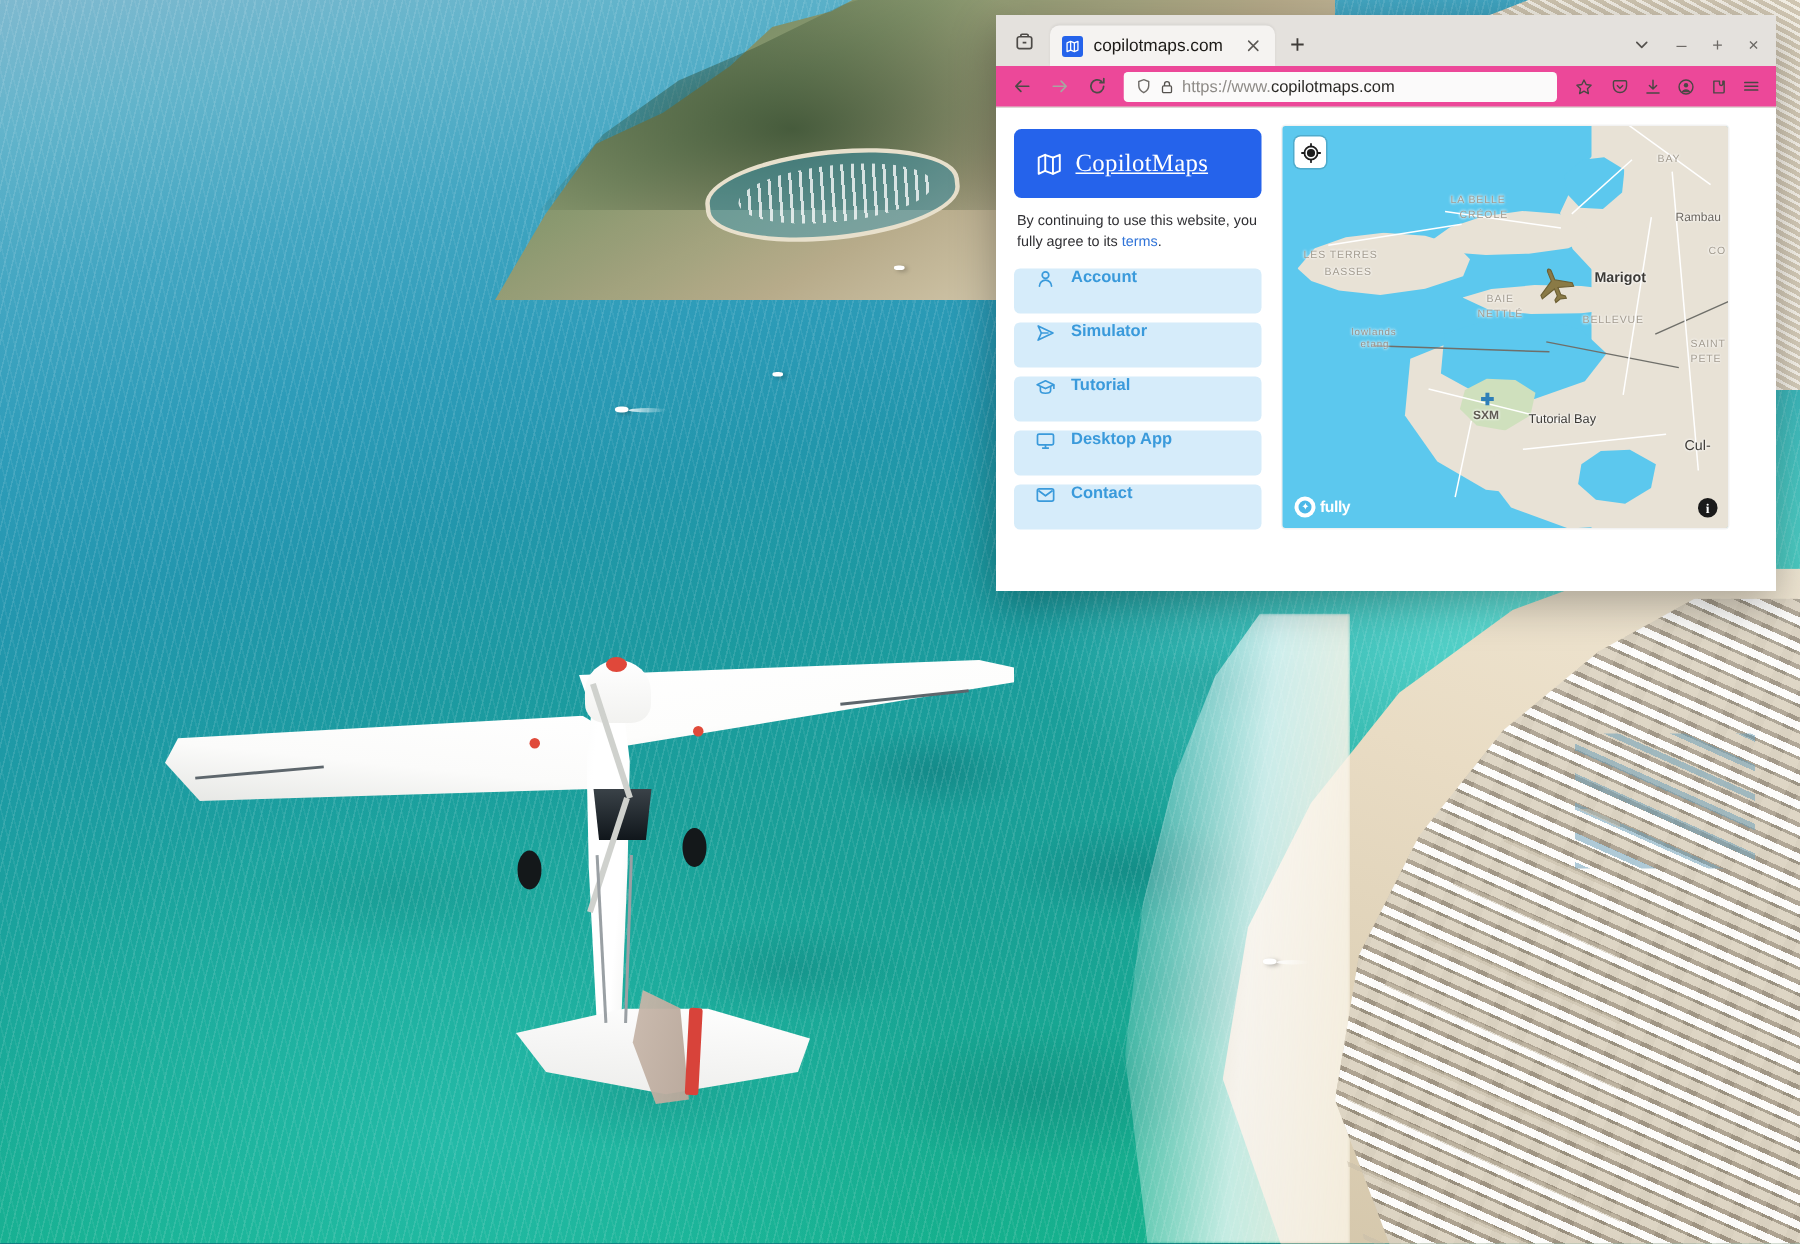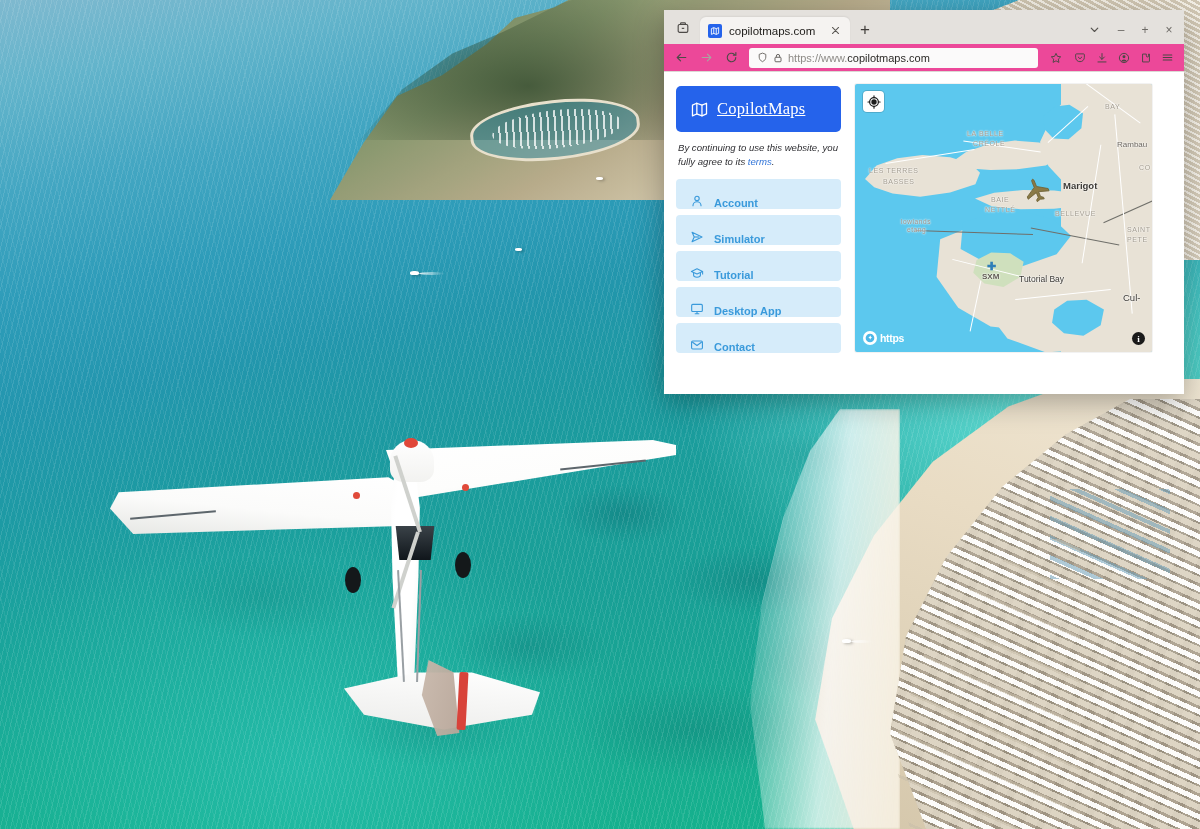--- a/index.html
+++ b/index.html
@@ -233,28 +233,28 @@
   .content { flex:1; background:#ffffff; display:flex; padding:14px 12px 0 12px; gap:14px; position:relative; }
 
   
   .sidebar { width:165px; flex:0 0 165px; display:flex; flex-direction:column; }
   .brand {
     height:46px; background:#2563eb; border-radius:5px;
     display:flex; align-items:center; gap:8px; padding:0 14px; color:#fff;
   }
   .brand-name { font-family:"Liberation Serif", serif; font-size:16.5px; letter-spacing:.2px;text-decoration:underline; }
   .terms {
-    font-style:italic; font-size:9.6px; line-height:1.45; color:#2f2f33;
+    font-size:9.6px; line-height:1.45; color:#2f2f33;
     margin:9px 1px 10px 2px;
   }
   .terms a { color:#2f73d8; text-decoration:none; }
   .navlist { display:flex; flex-direction:column; gap:6px; }
   .navitem {
     height:30px; background:#d6ecfa; border-radius:4px;
-    display:flex; align-items:flex-end; gap:10px; padding:0 13px;
+    display:flex; align-items:flex-start; gap:10px; padding:0 13px;
     color:#3a9adb; font-size:11px; font-weight:bold;
   }
   .navitem .ic { width:15px; height:15px; display:flex; align-items:center; justify-content:center; flex:0 0 auto; }
   .signout {
     height:30px; margin-top:10px; display:flex; align-items:center; gap:10px; padding:0 13px;
     color:#1d1d20; font-size:11px; font-weight:bold;
   }
   .signout .ic { width:15px; height:15px; display:flex; align-items:center; justify-content:center; color:#25252a;}
 
   
@@ -607,19 +607,19 @@
         <div class="mb-label" style="left:46px;top:134px;font-size:6.5px;color:#98918a;">lowlands</div>
         <div class="mb-label" style="left:52px;top:142px;font-size:6.5px;color:#98918a;">etang</div>
 
         <div class="mb-logo">
           <span class="mb-logo-mark">
             <svg width="10" height="10" viewBox="0 0 12 12">
               <circle cx="6" cy="6" r="5.2" fill="#4db8e8"></circle>
               <path d="M6.3 2.6c-.3 1.5-1 2.4-2.5 2.8 1.5.3 2.2 1.2 2.5 2.8.3-1.6 1-2.5 2.5-2.8-1.5-.4-2.2-1.3-2.5-2.8z" fill="#fff"></path>
             </svg>
           </span>
-          <span class="mb-logo-text">https</span>
+          <span class="mb-logo-text">fully</span>
         </div>
         <div class="mb-info">i</div>
       </div>
     </div>
   </div>
 </div>
 
 </body></html>

